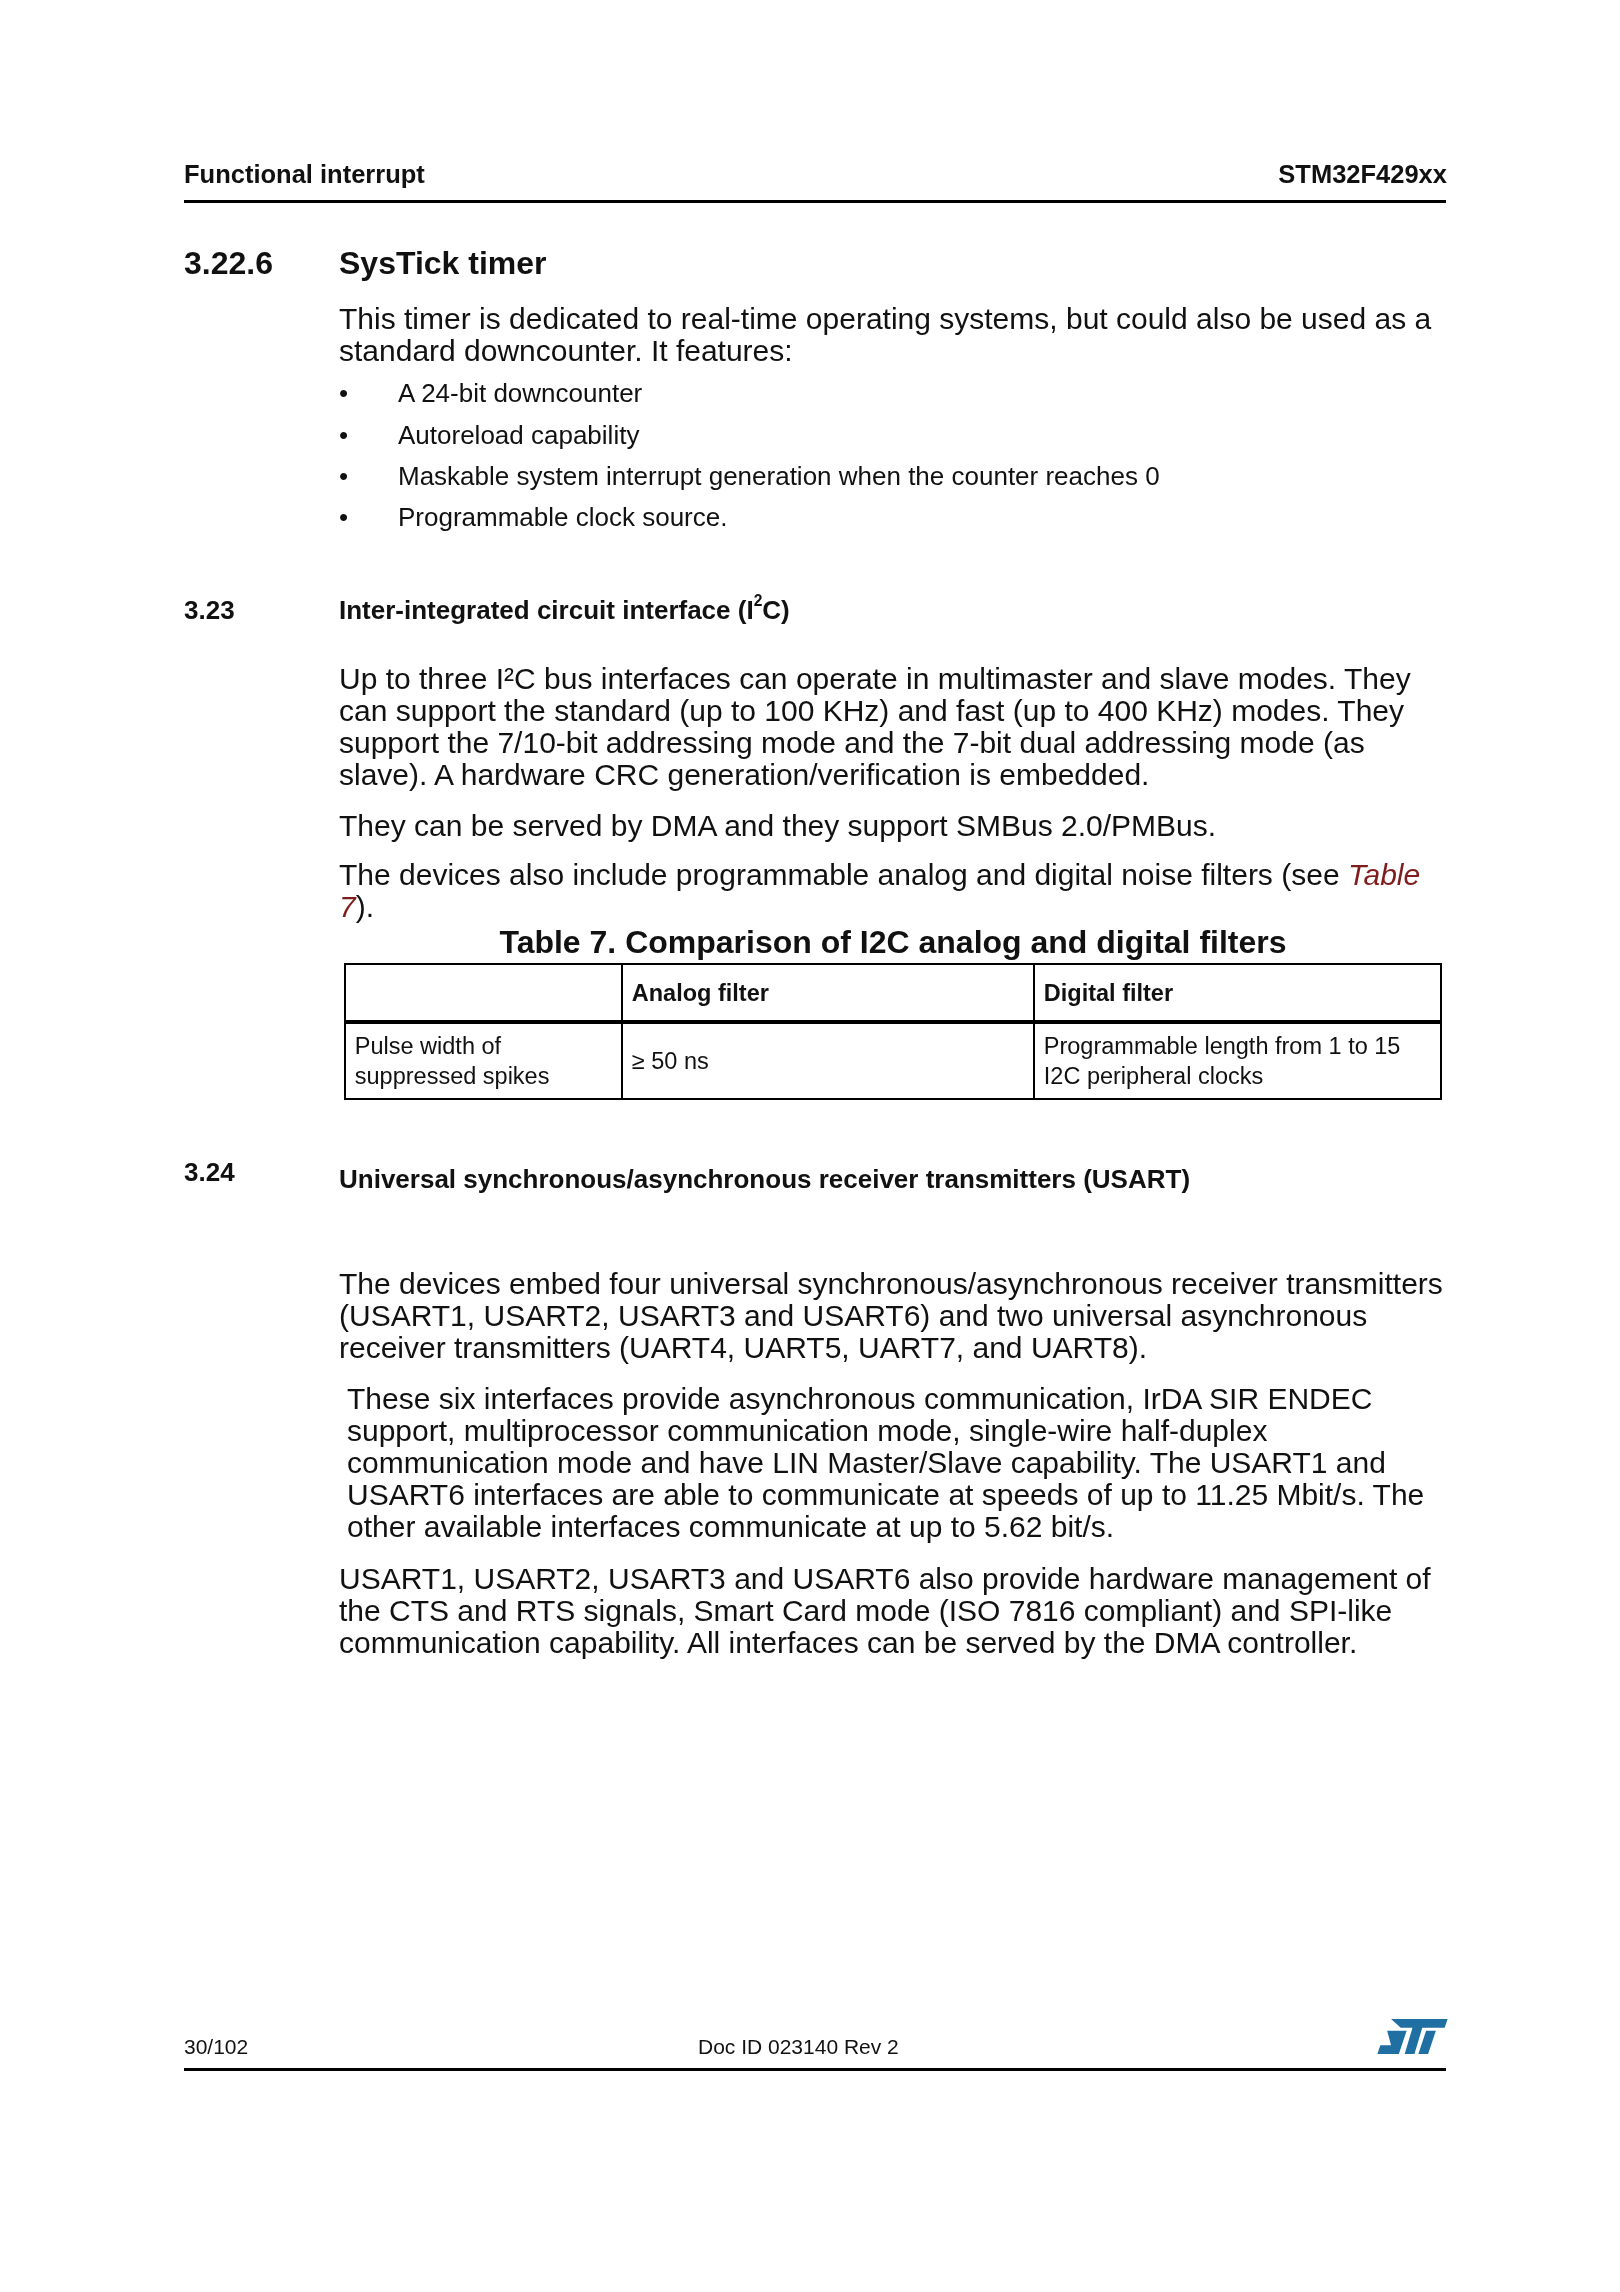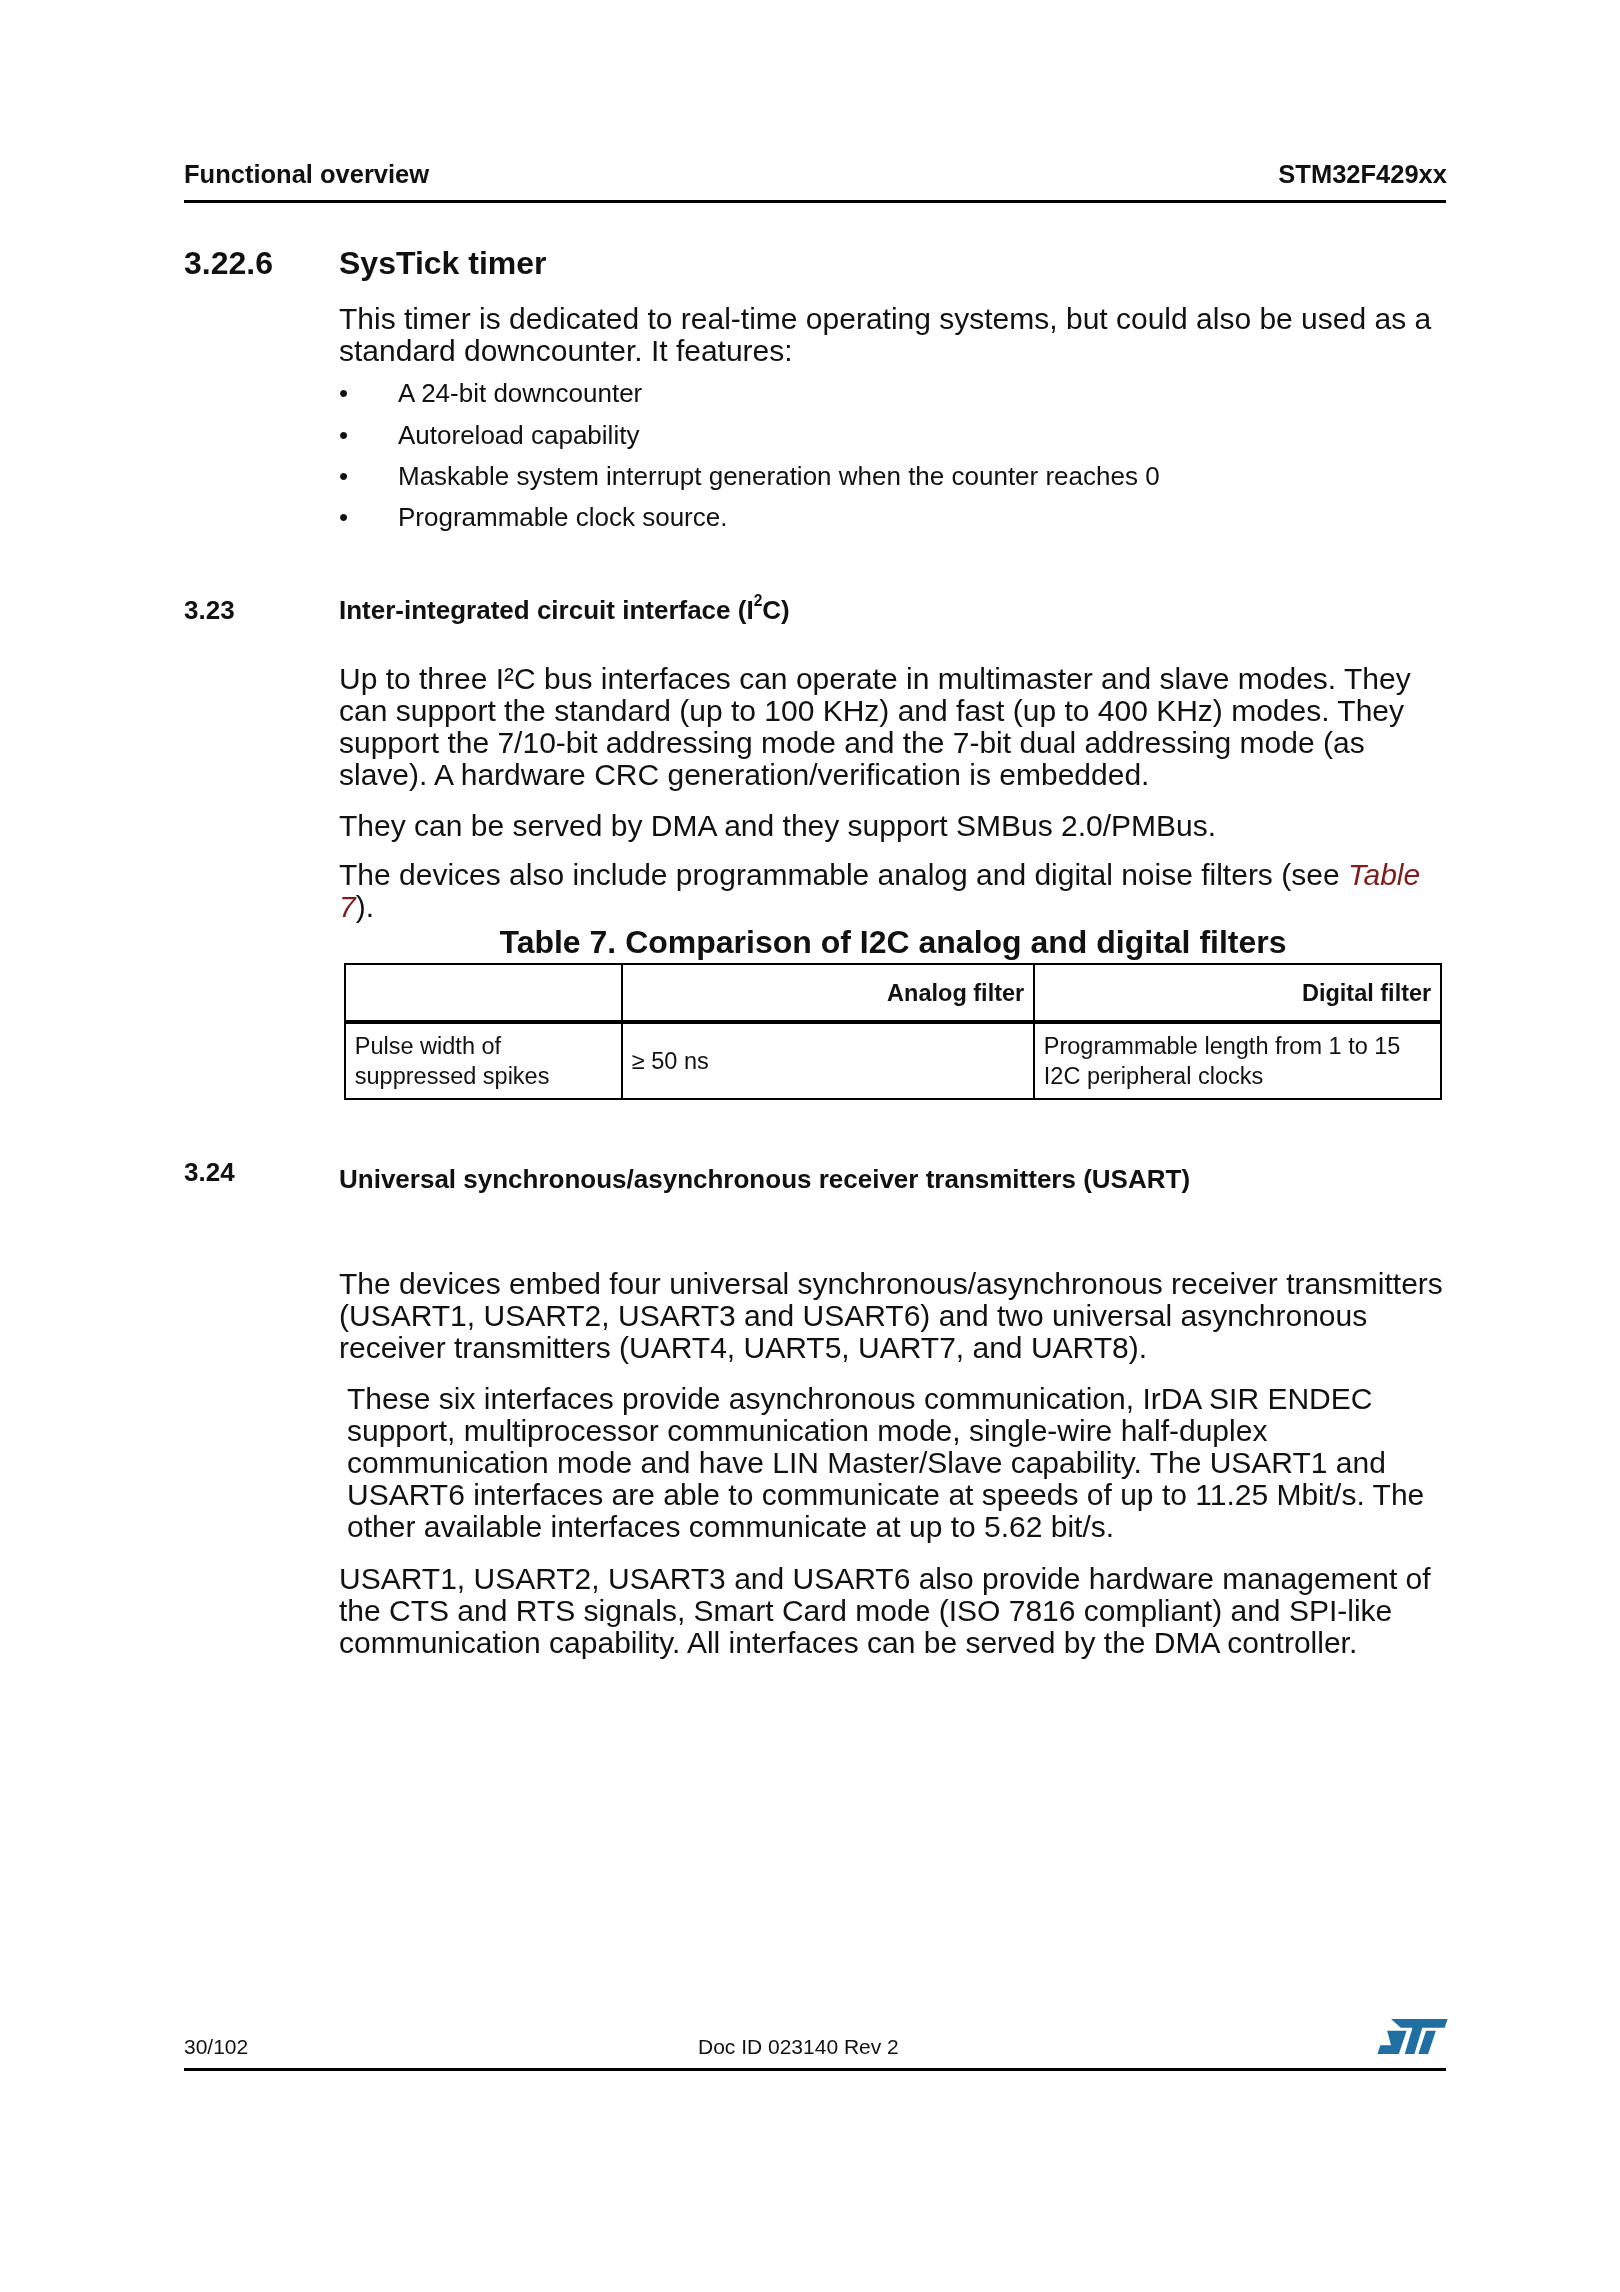--- a/index.html
+++ b/index.html
@@ -13,30 +13,30 @@
   .num { position: absolute; left: 184px; }
   .ttl { position: absolute; left: 339px; }
   .p { position: absolute; left: 339px; width: 1108px; font-size: 30px; line-height: 32px; margin: 0; }
   .bullet { position: absolute; left: 339px; font-size: 26px; line-height: 32px; }
   .bullet .dot { position: absolute; left: 0; }
   .bullet .txt { position: absolute; left: 59px; white-space: nowrap; }
   a.link { color: #7f1d1d; font-style: italic; text-decoration: none; }
   sup { font-size: 0.6em; vertical-align: 0.85em; line-height: 0; }
   table.t7 { position: absolute; left: 344px; top: 963px; width: 1098px; border-collapse: collapse; font-size: 23.5px; }
   table.t7 th, table.t7 td { border: 2px solid #000; vertical-align: middle; padding: 0 8.8px; line-height: 30px; }
-  table.t7 th { height: 55px; font-weight: bold; text-align: right; border-bottom: 4.9px solid #000; }
+  table.t7 th { height: 55px; font-weight: bold; text-align: left; border-bottom: 4.9px solid #000; }
   table.t7 td { height: 74px; text-align: left; }
   table.t7 { border: 2.9px solid #000; }
   .caption { position: absolute; left: 339px; width: 1108px; text-align: center; top: 924px; font-weight: bold; font-size: 32px; }
   .foot { font-size: 21px; top: 2035px; }
 </style>
 </head>
 <body>
 
-<div class="abs hdr" style="left:184px;">Functional overview</div>
+<div class="abs hdr" style="left:184px;">Functional interrupt</div>
 <div class="abs hdr" style="right:173px;">STM32F429xx</div>
 <div class="rule" style="top:200px;"></div>
 
 <div class="h3 num" style="top:245px;">3.22.6</div>
 <div class="h3 ttl" style="top:245px;">SysTick timer</div>
 <p class="p" style="top:303px;">This timer is dedicated to real-time operating systems, but could also be used as a standard downcounter. It features:</p>
 
 <div class="bullet" style="top:377px;">
     <span class="dot">•</span>
     <span class="txt">A 24-bit downcounter</span>

